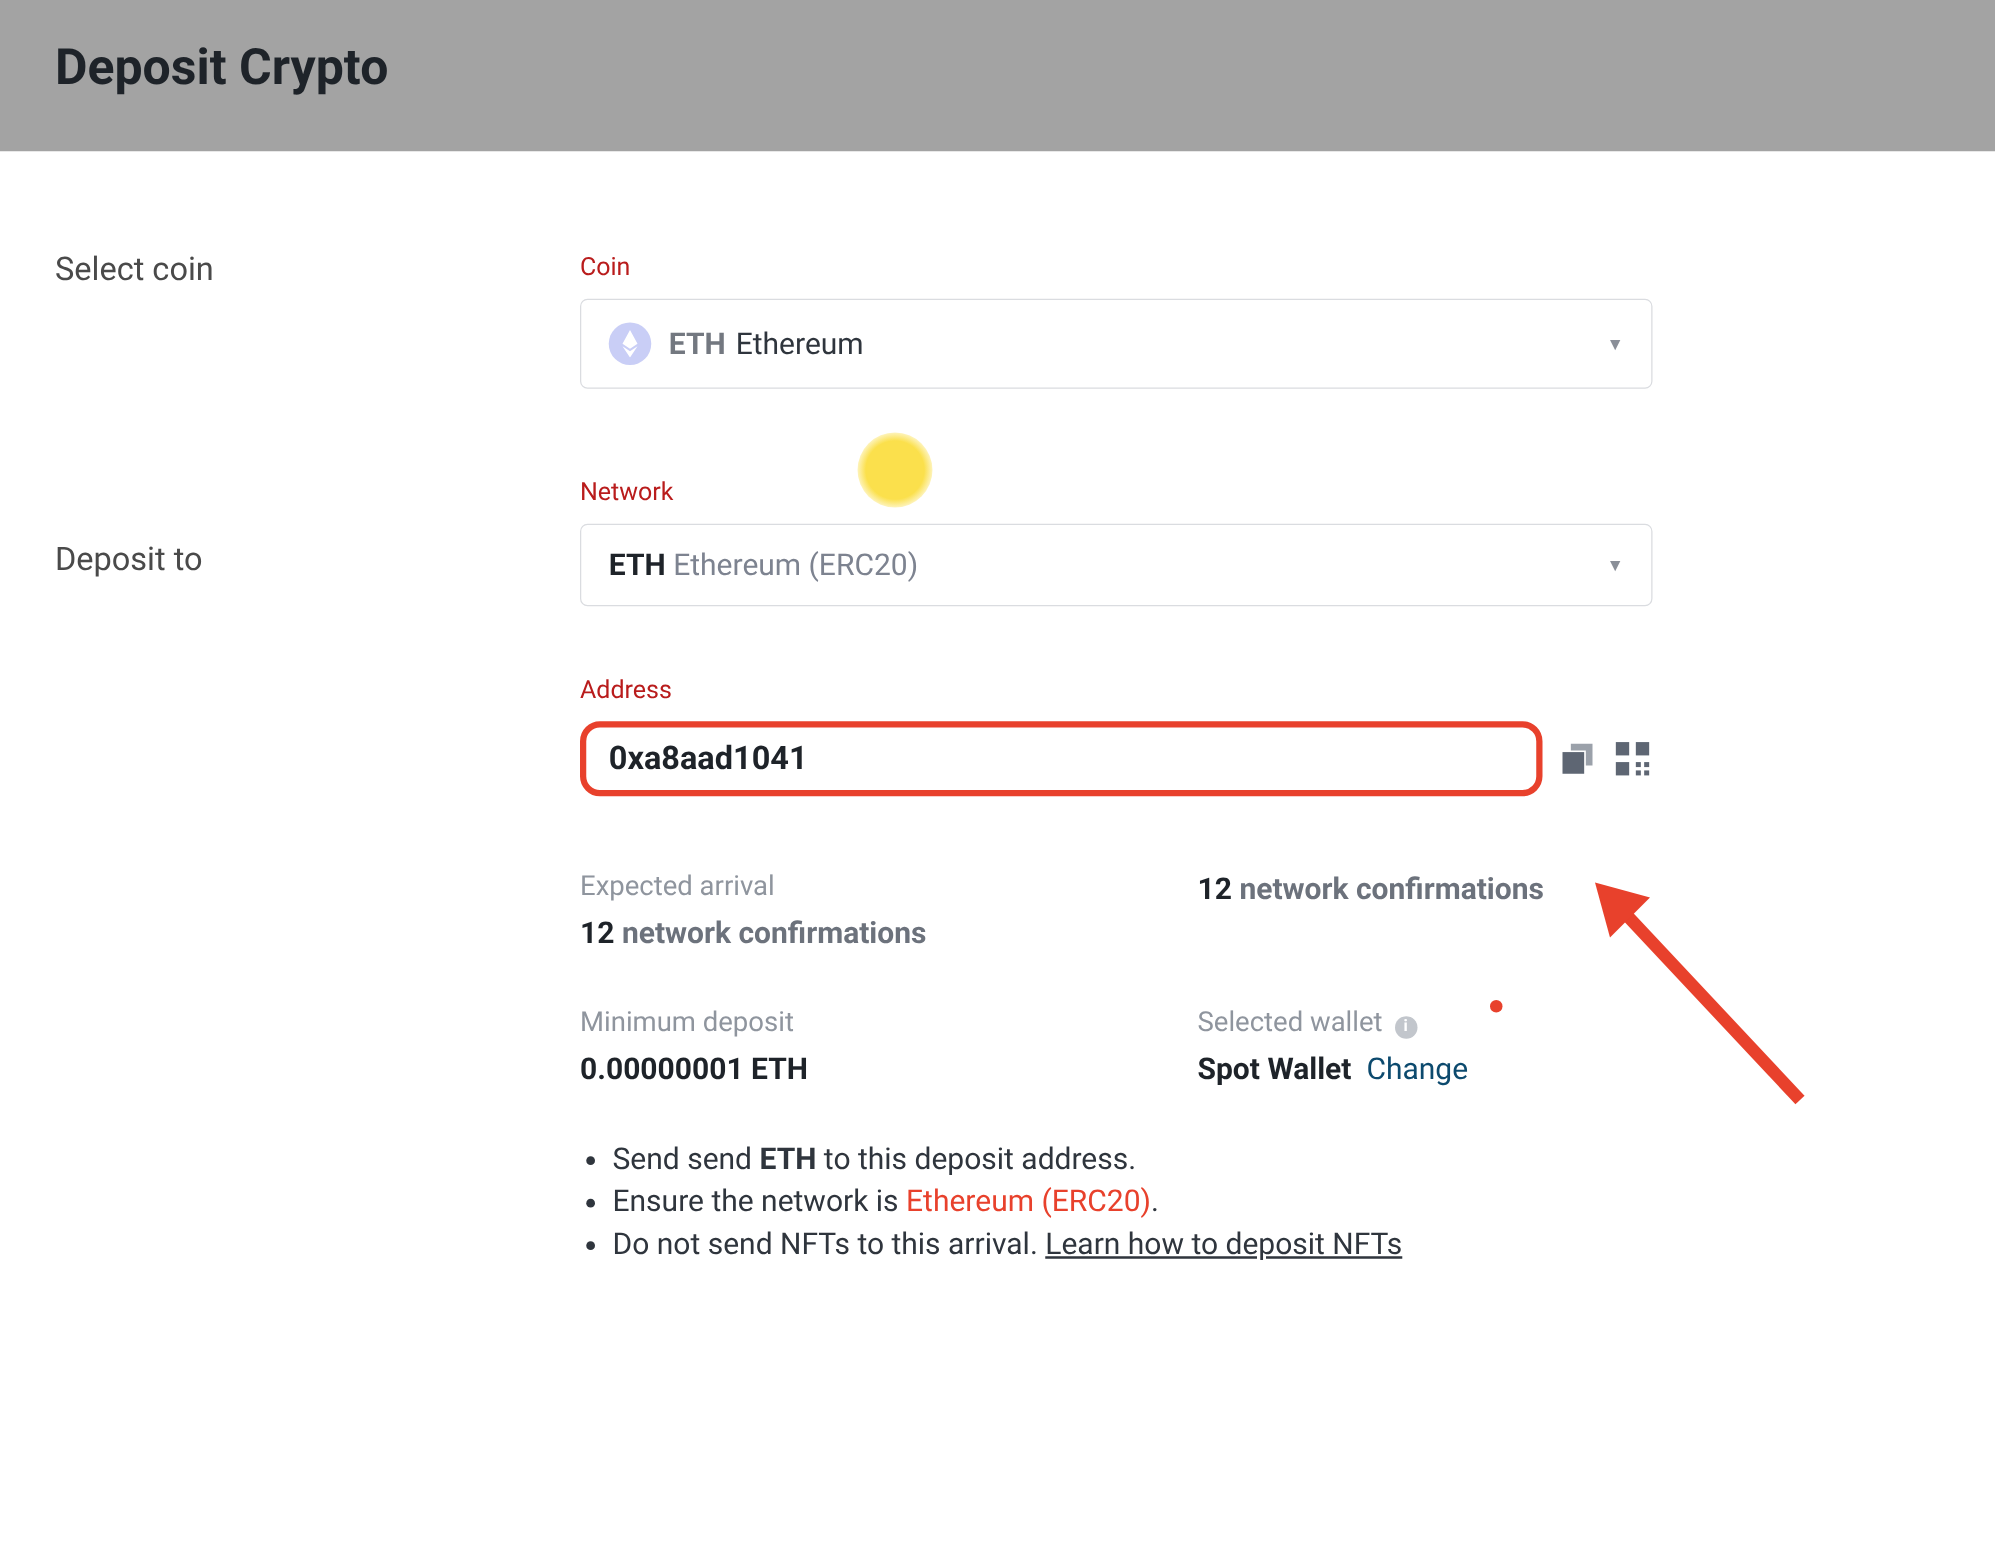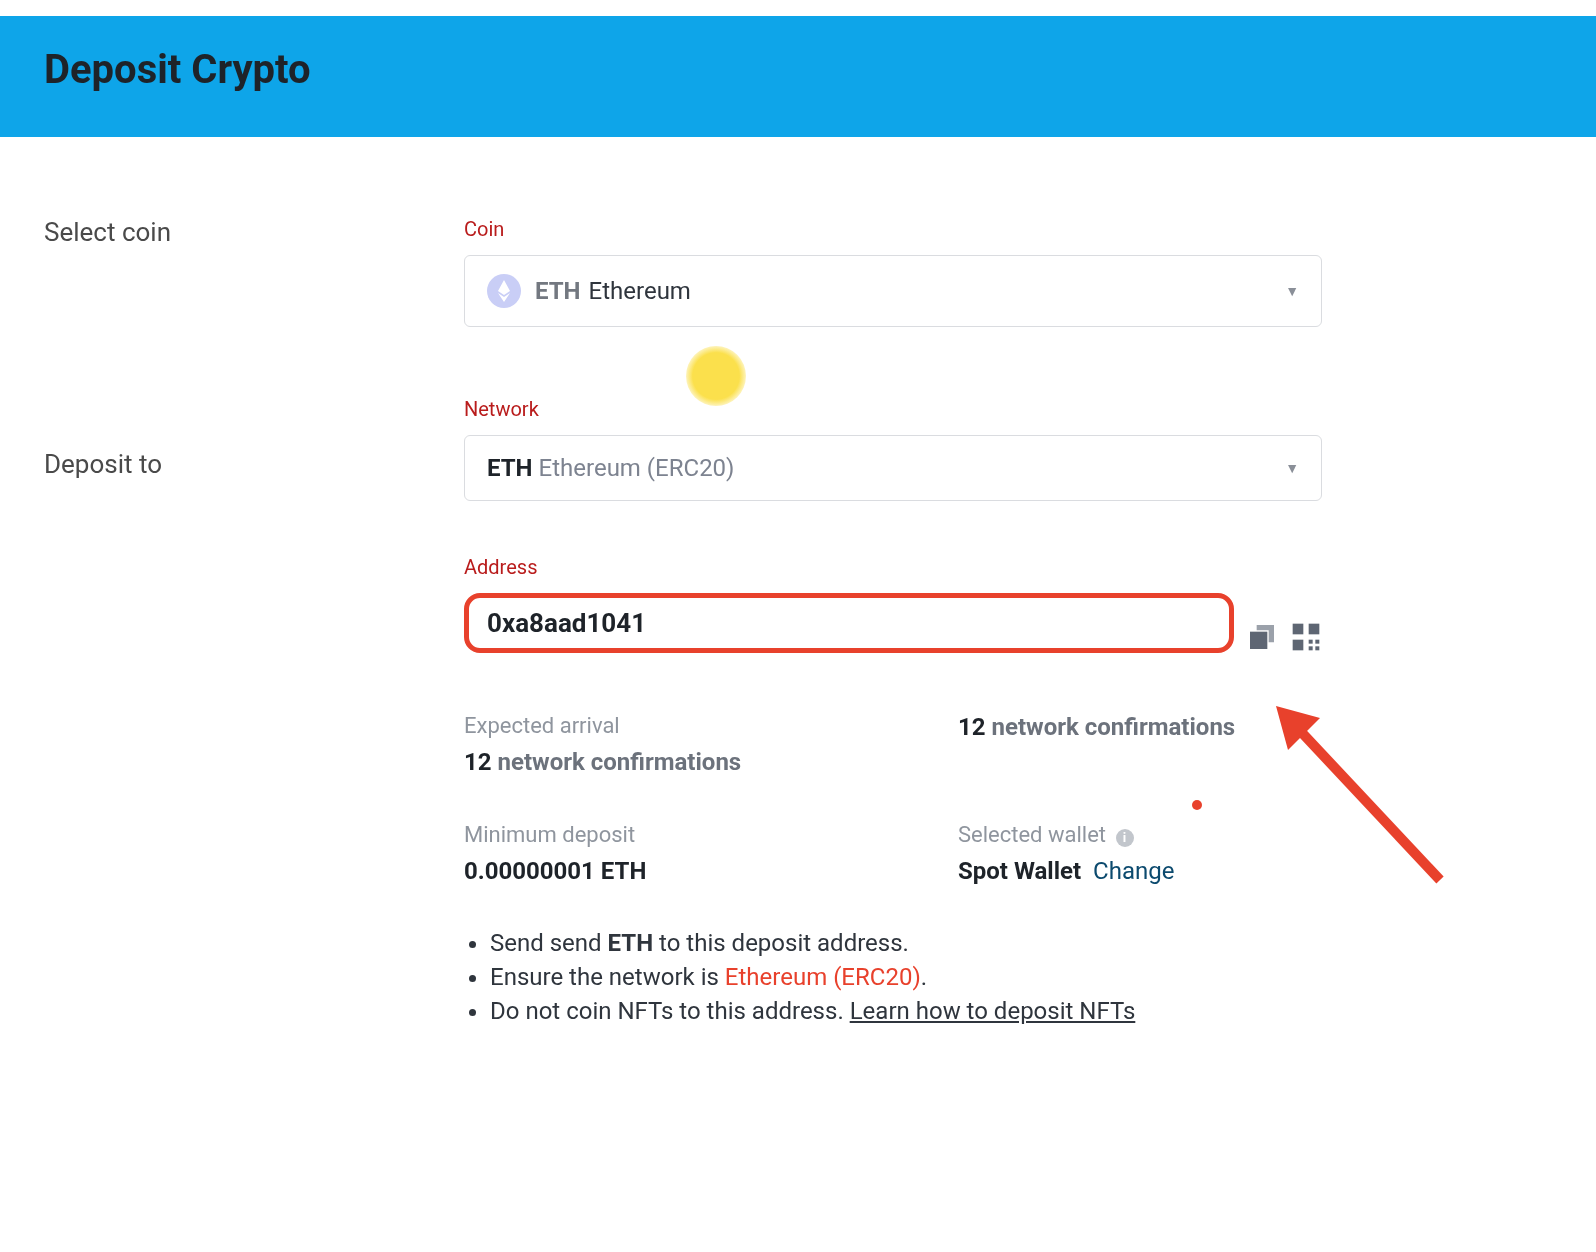--- a/index.html
+++ b/index.html
@@ -5,23 +5,22 @@
 * { margin: 0; padding: 0; box-sizing: border-box; }
 body {
   font-family: -apple-system, BlinkMacSystemFont, "Segoe UI", Roboto, Helvetica, Arial, sans-serif;
   background: #fff;
   color: #1e2329;
   width: 1596px;
   position: relative;
 }
 
 .header {
-  background: #0ea5e9;
+  background: #a3a3a3;
   padding: 30px 44px 44px;
-  margin-top: 16px;
 }
 .page-title {
   font-size: 40px;
   font-weight: 700;
 }
 
 .content {
   display: flex;
   padding: 80px 44px 40px;
   max-width: 1220px;
@@ -81,21 +80,21 @@
 .net-name { color: #7d8390; }
 
 .caret {
   margin-left: auto;
   color: #8a8f98;
   font-size: 14px;
 }
 
 .addr-row {
   display: flex;
-  align-items: flex-end;
+  align-items: center;
   gap: 12px;
   margin-bottom: 60px;
 }
 .addr-box {
   border: 5px solid #e8412c;
   border-radius: 16px;
   padding: 6px 18px;
   width: 770px;
   height: 60px;
   display: flex;
@@ -272,18 +271,18 @@
     </div>
 
     <ul class="notes">
       <li>
         <span>Send send </span><span class="bold">ETH</span><span> to this deposit address.</span>
       </li>
       <li>
         <span>Ensure the network is </span><span class="red">Ethereum (ERC20)</span><span>.</span>
       </li>
       <li>
-        <span>Do not coin NFTs to this address. </span><span class="link">Learn how to deposit NFTs</span>
+        <span>Do not send NFTs to this arrival. </span><span class="link">Learn how to deposit NFTs</span>
       </li>
     </ul>
 
   </div>
 </div>
 
 </body></html>

